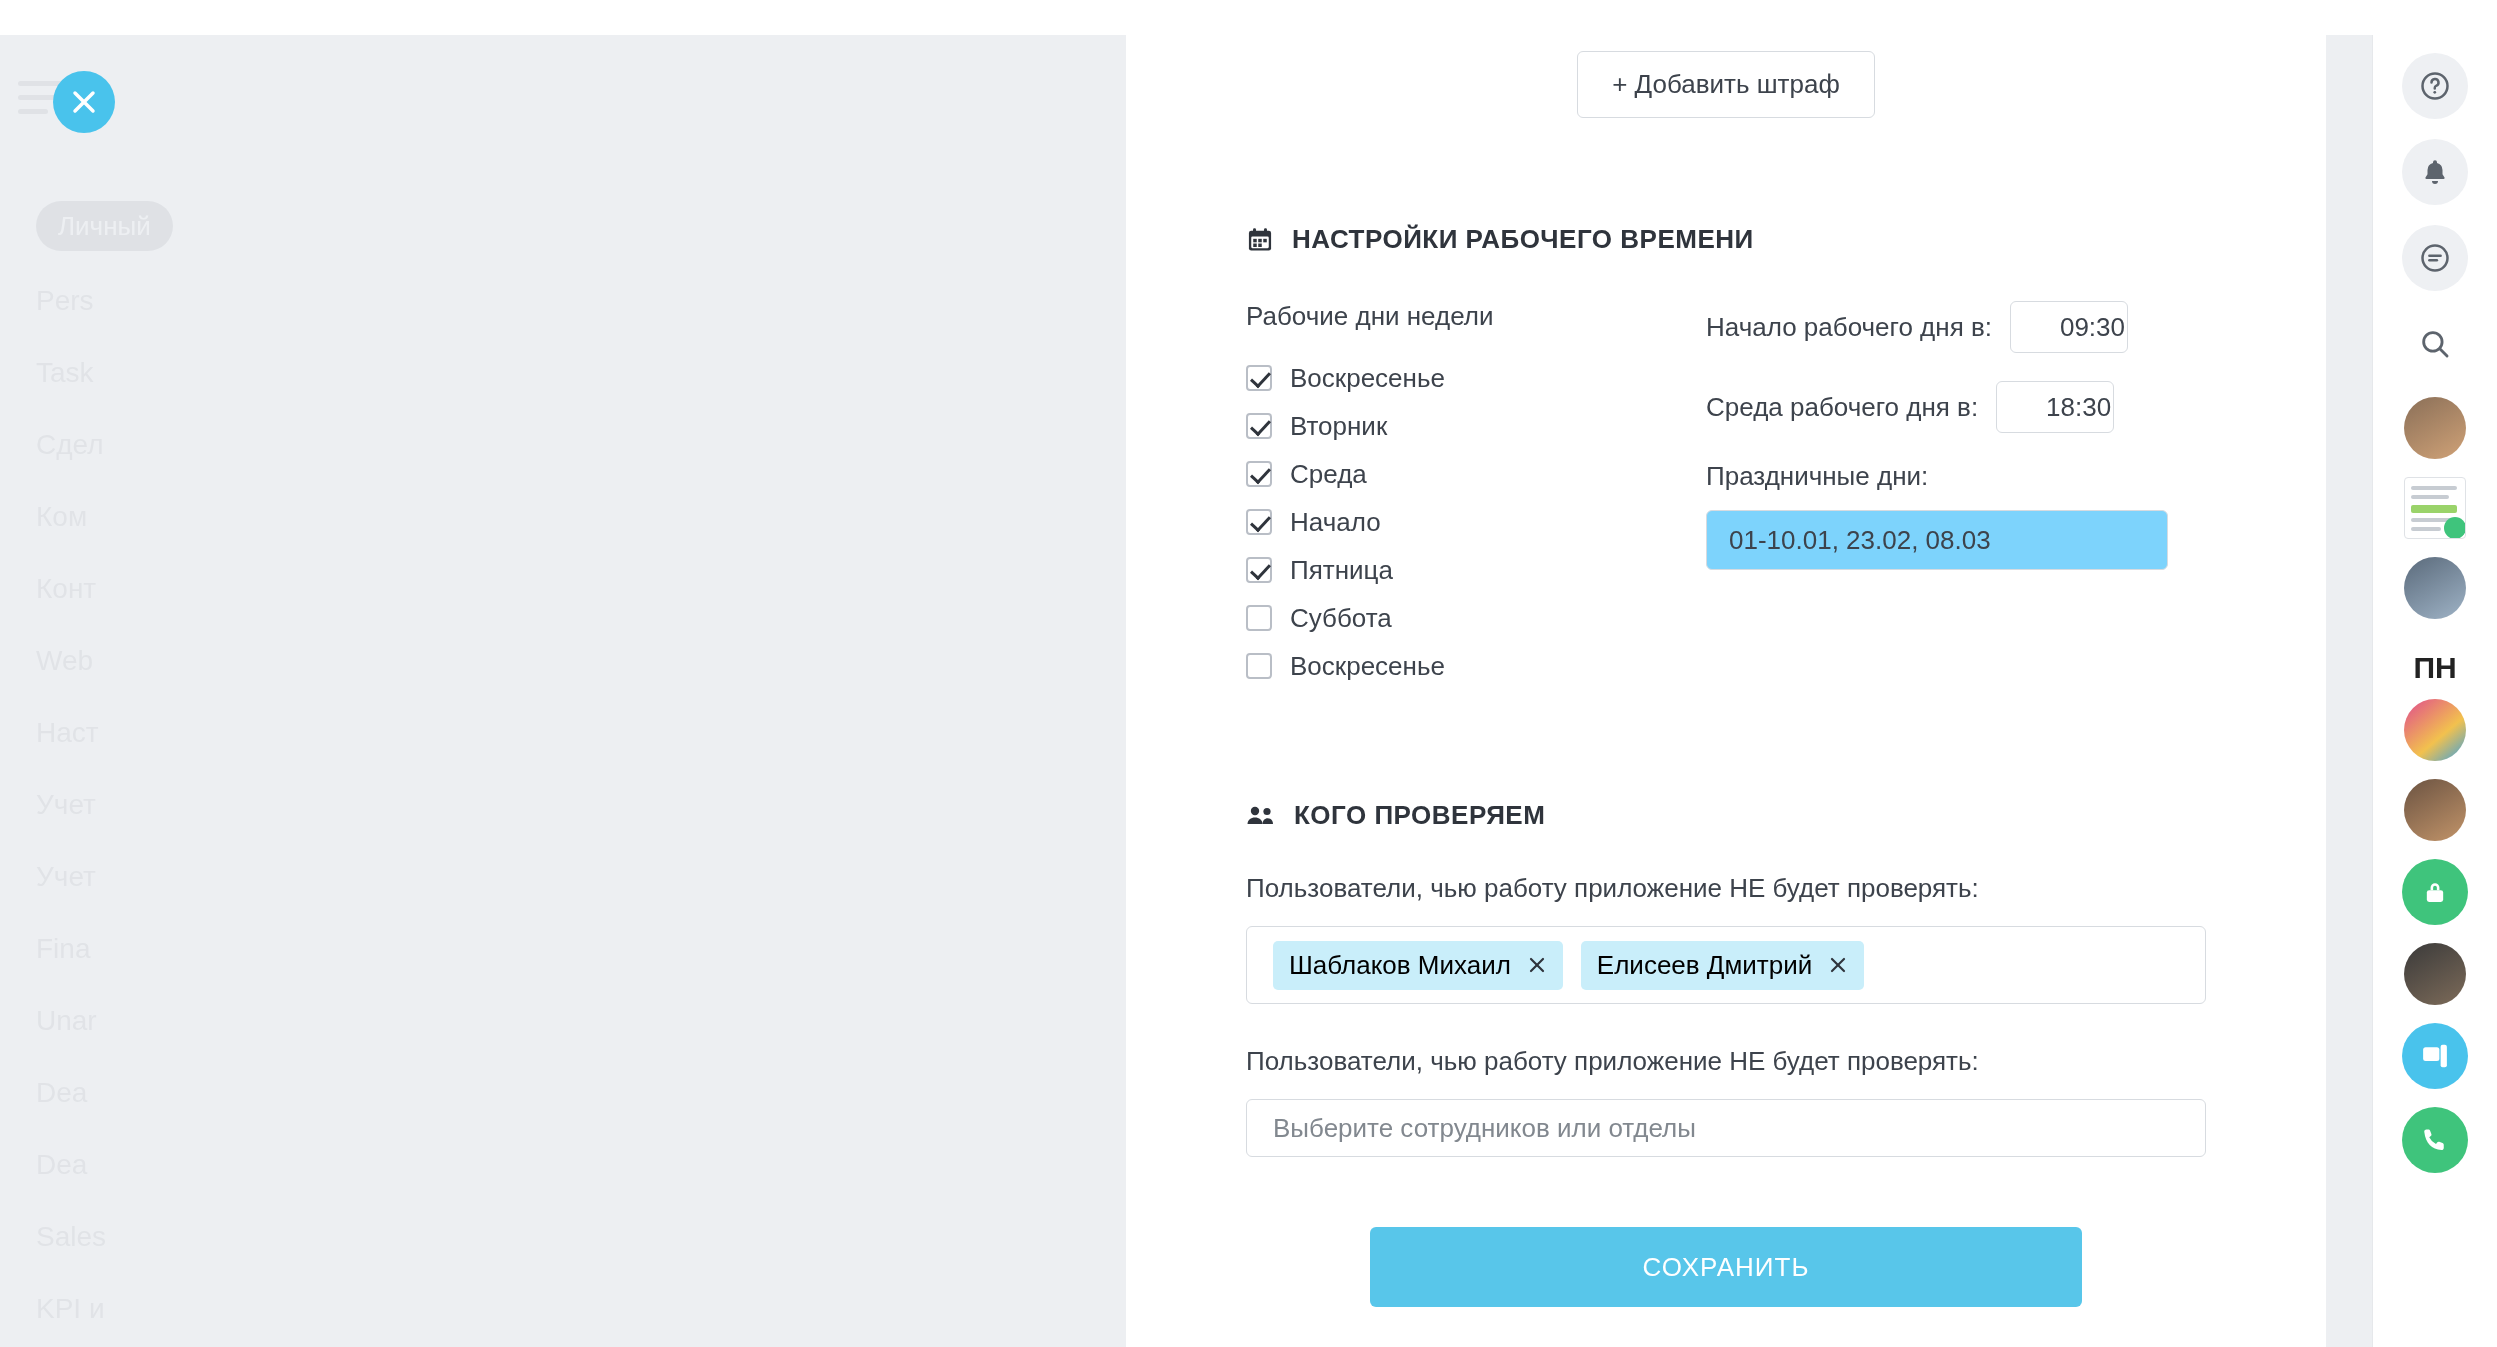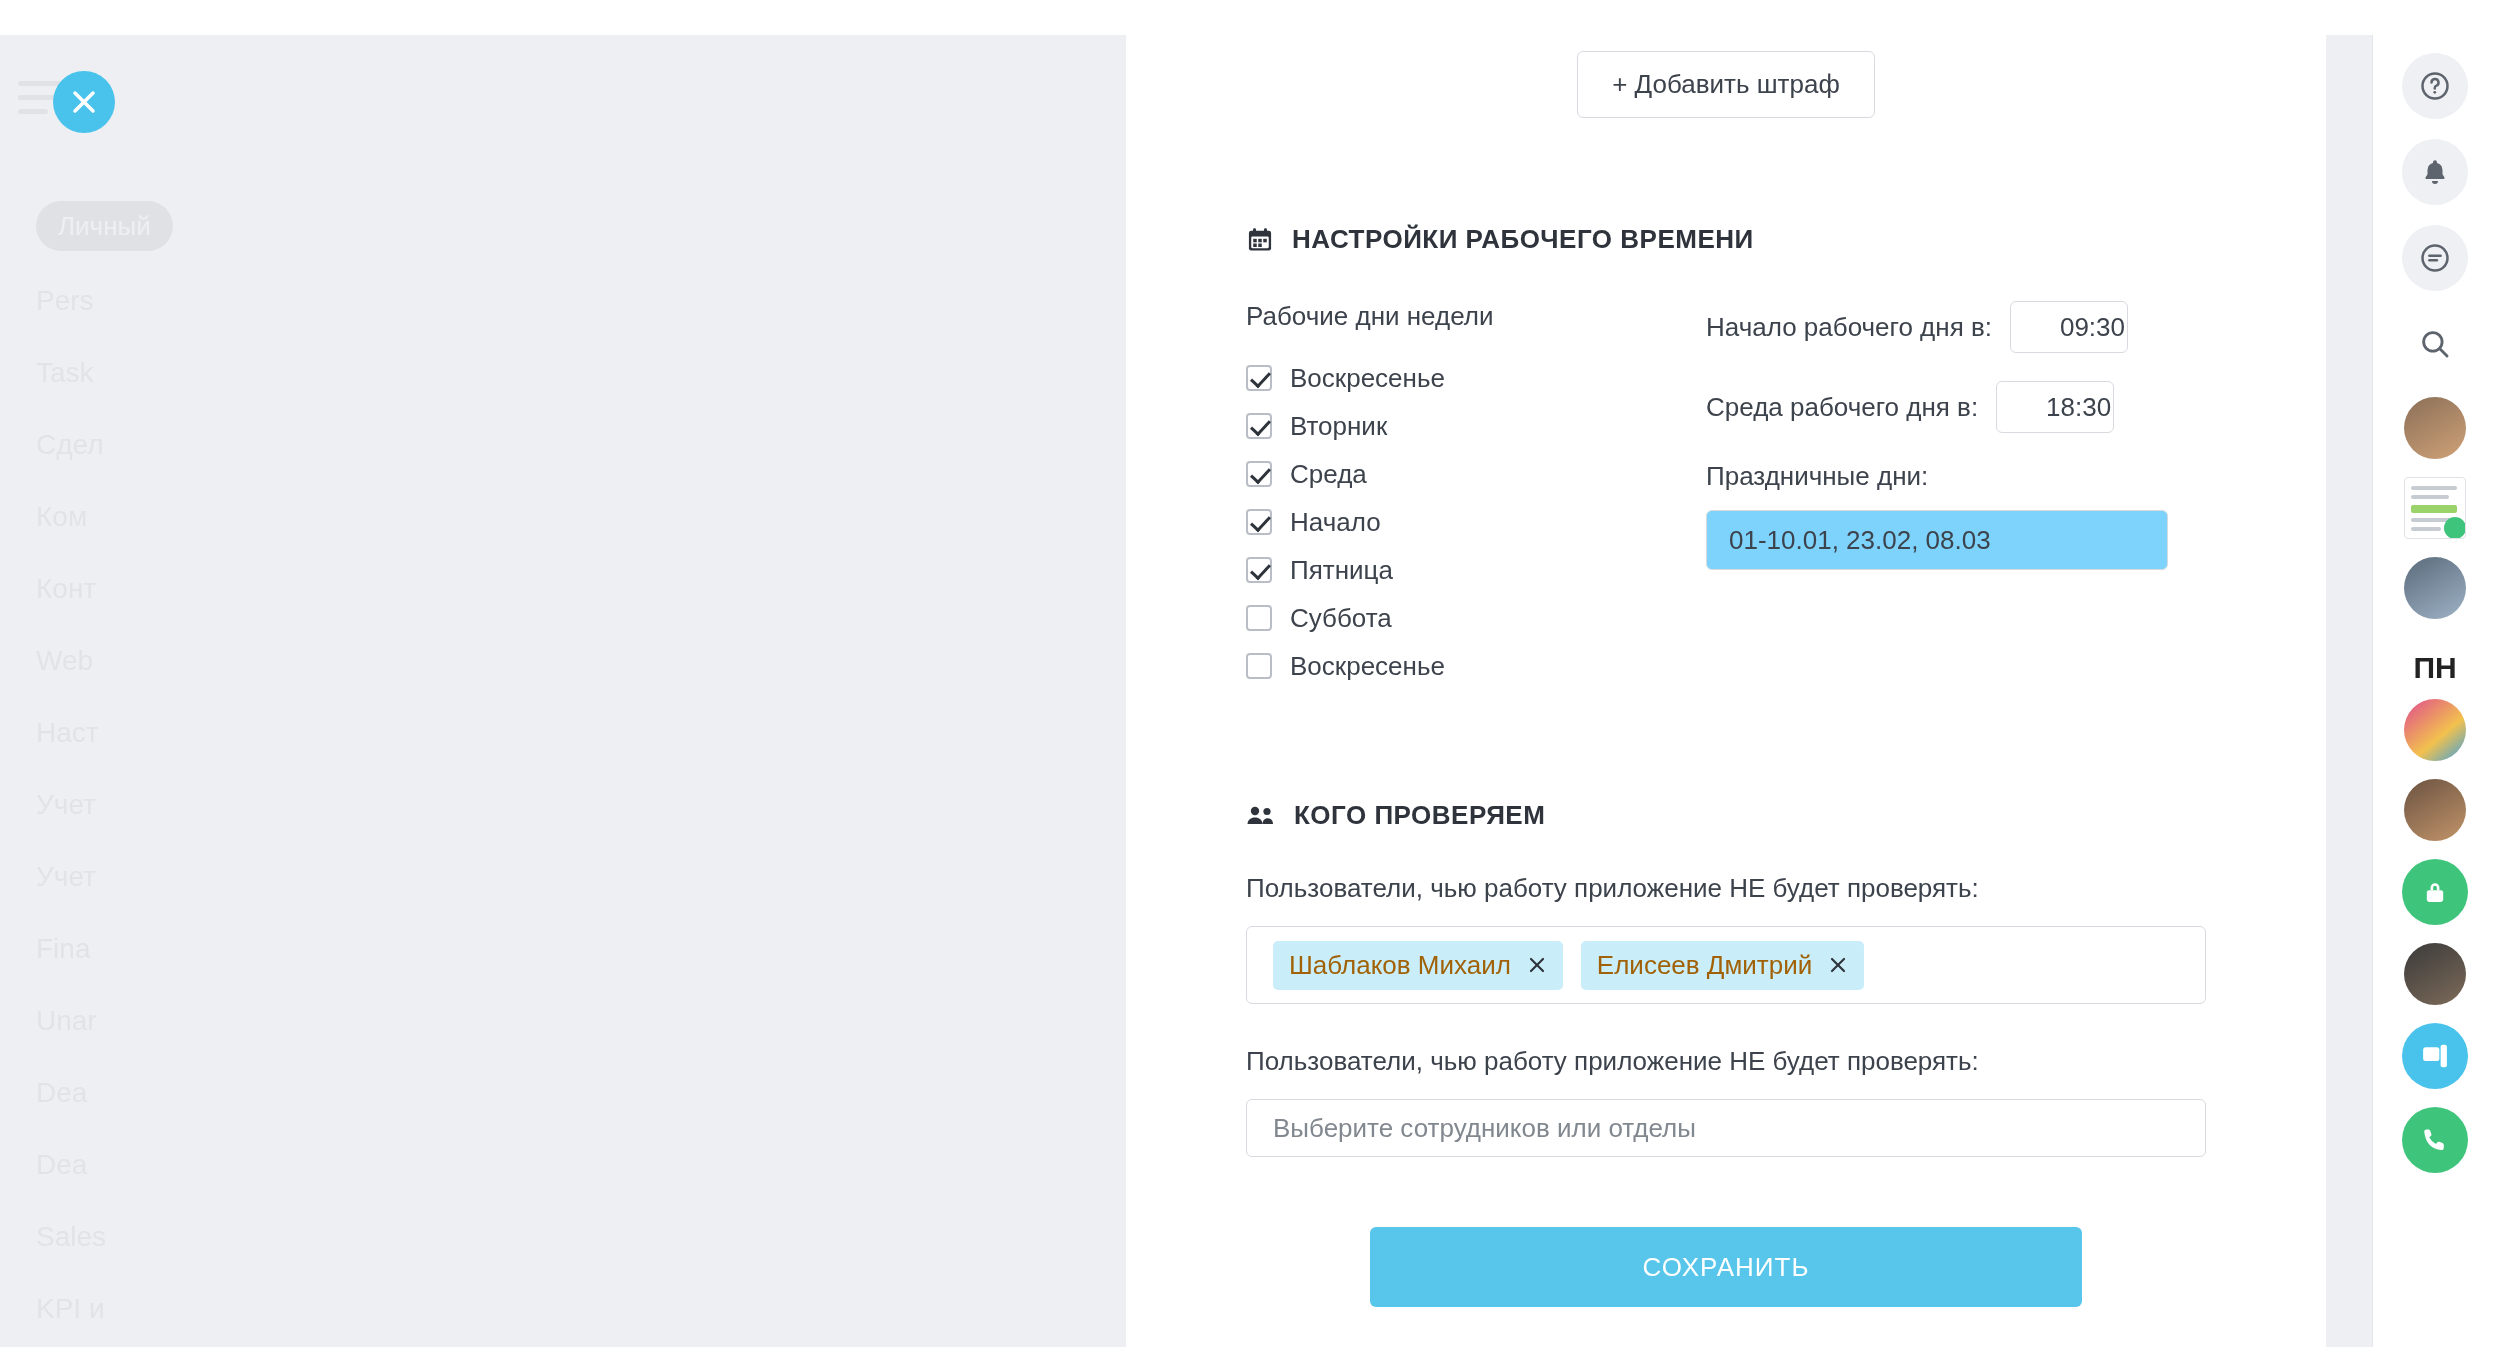--- a/index.html
+++ b/index.html
@@ -244,21 +244,21 @@
     padding: 0 26px;
   }
   .tag {
     display: flex;
     align-items: center;
     gap: 16px;
     background: #c9eefa;
     border-radius: 5px;
     padding: 9px 16px;
     font-size: 26px;
-    color: #a16207;
+    color: #000000;
   }
   .tag-x {
     cursor: pointer;
     display: flex;
     align-items: center;
   }
   .select-box {
     margin-top: 22px;
     height: 58px;
     border: 1px solid #d7dbe0;

